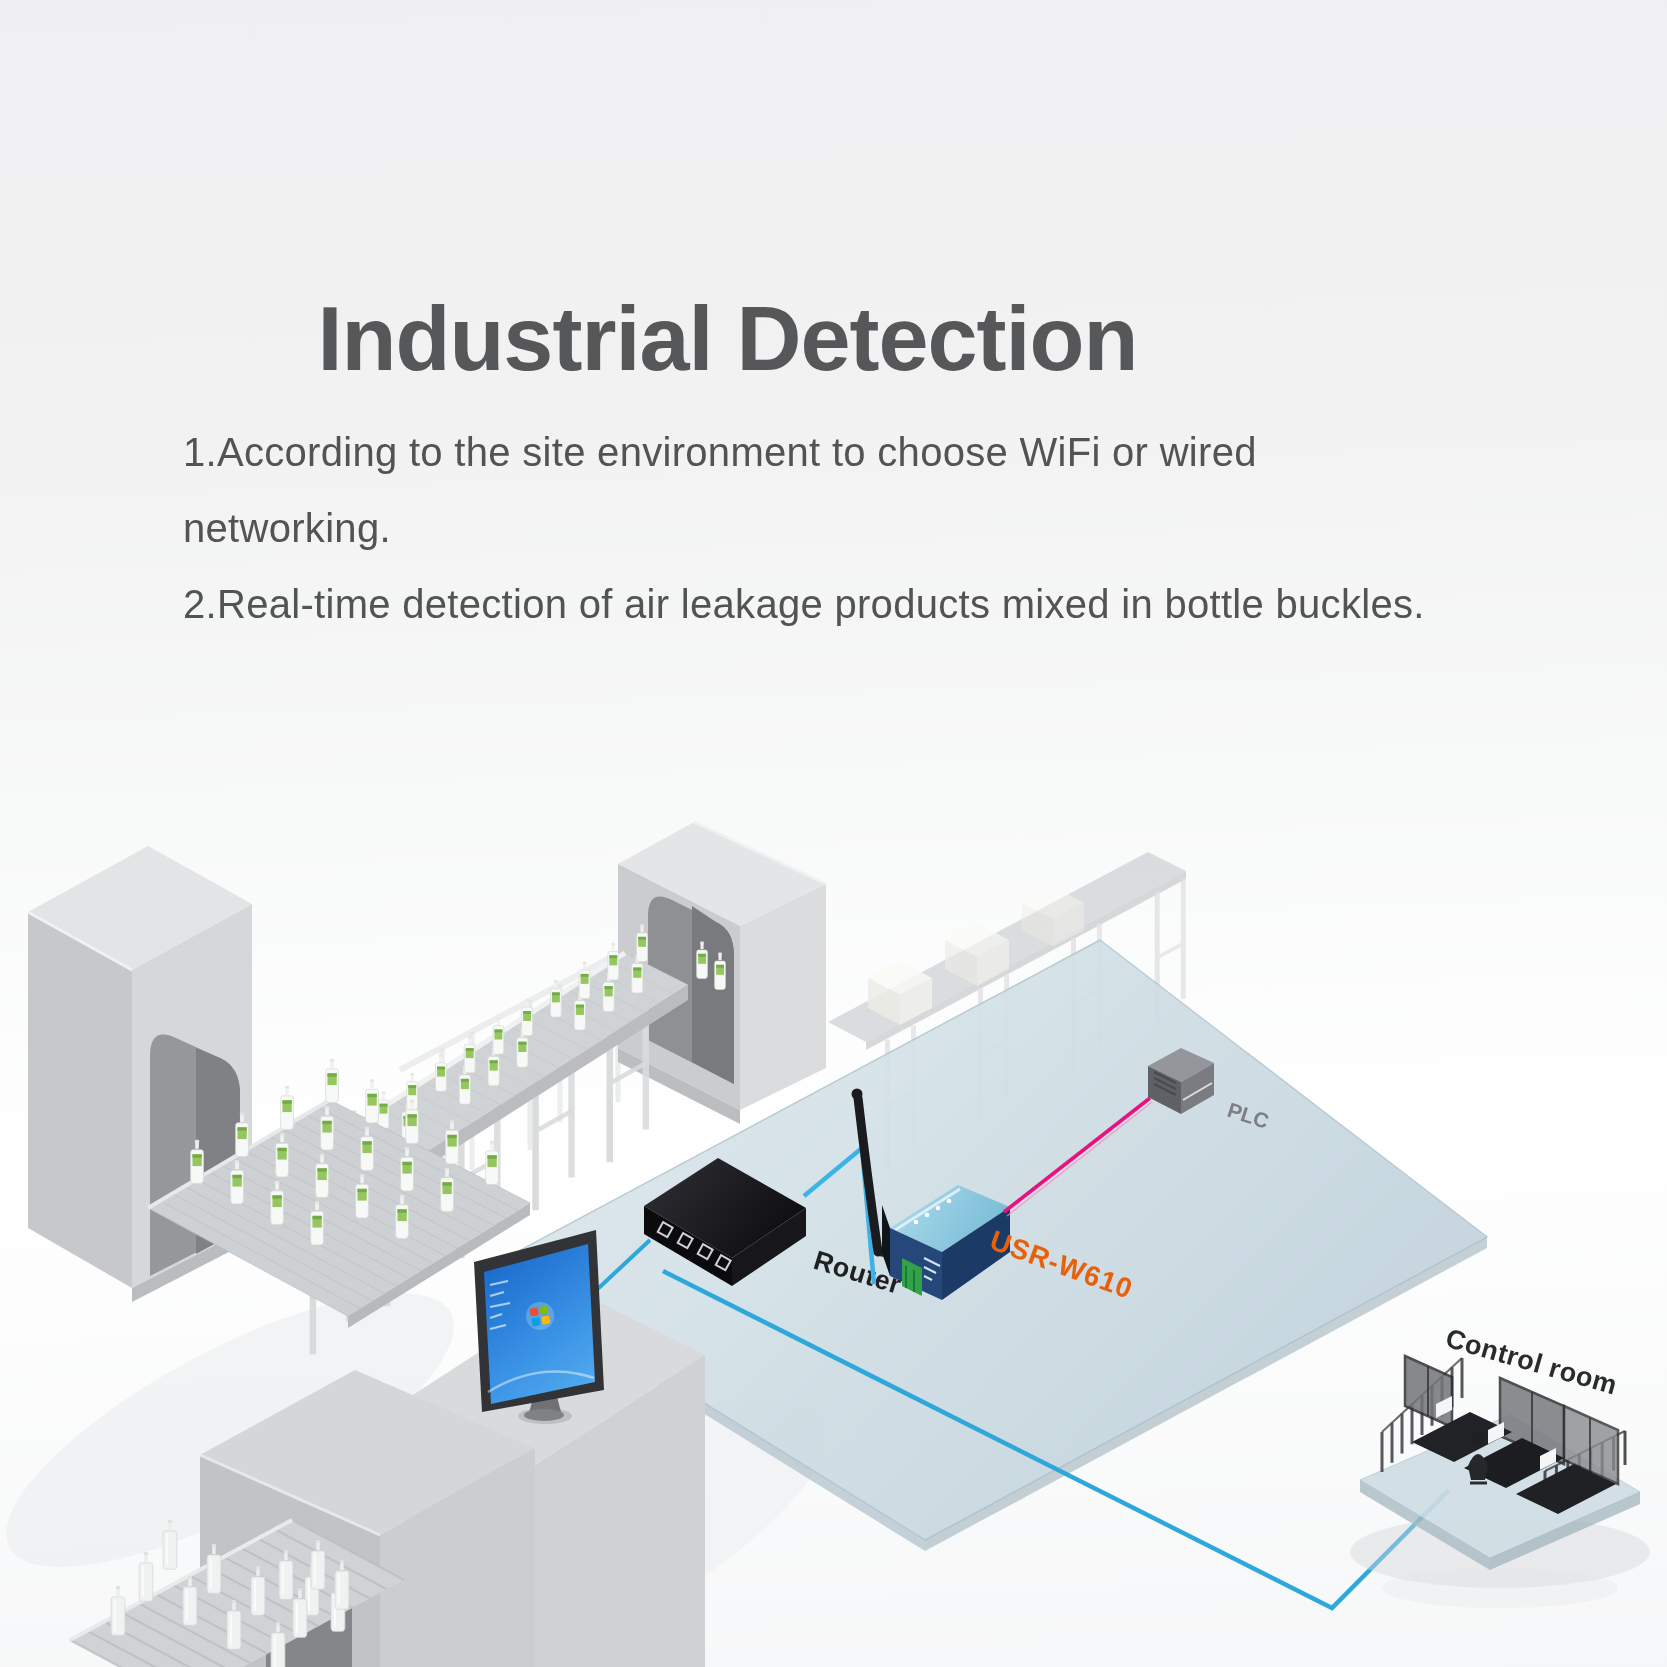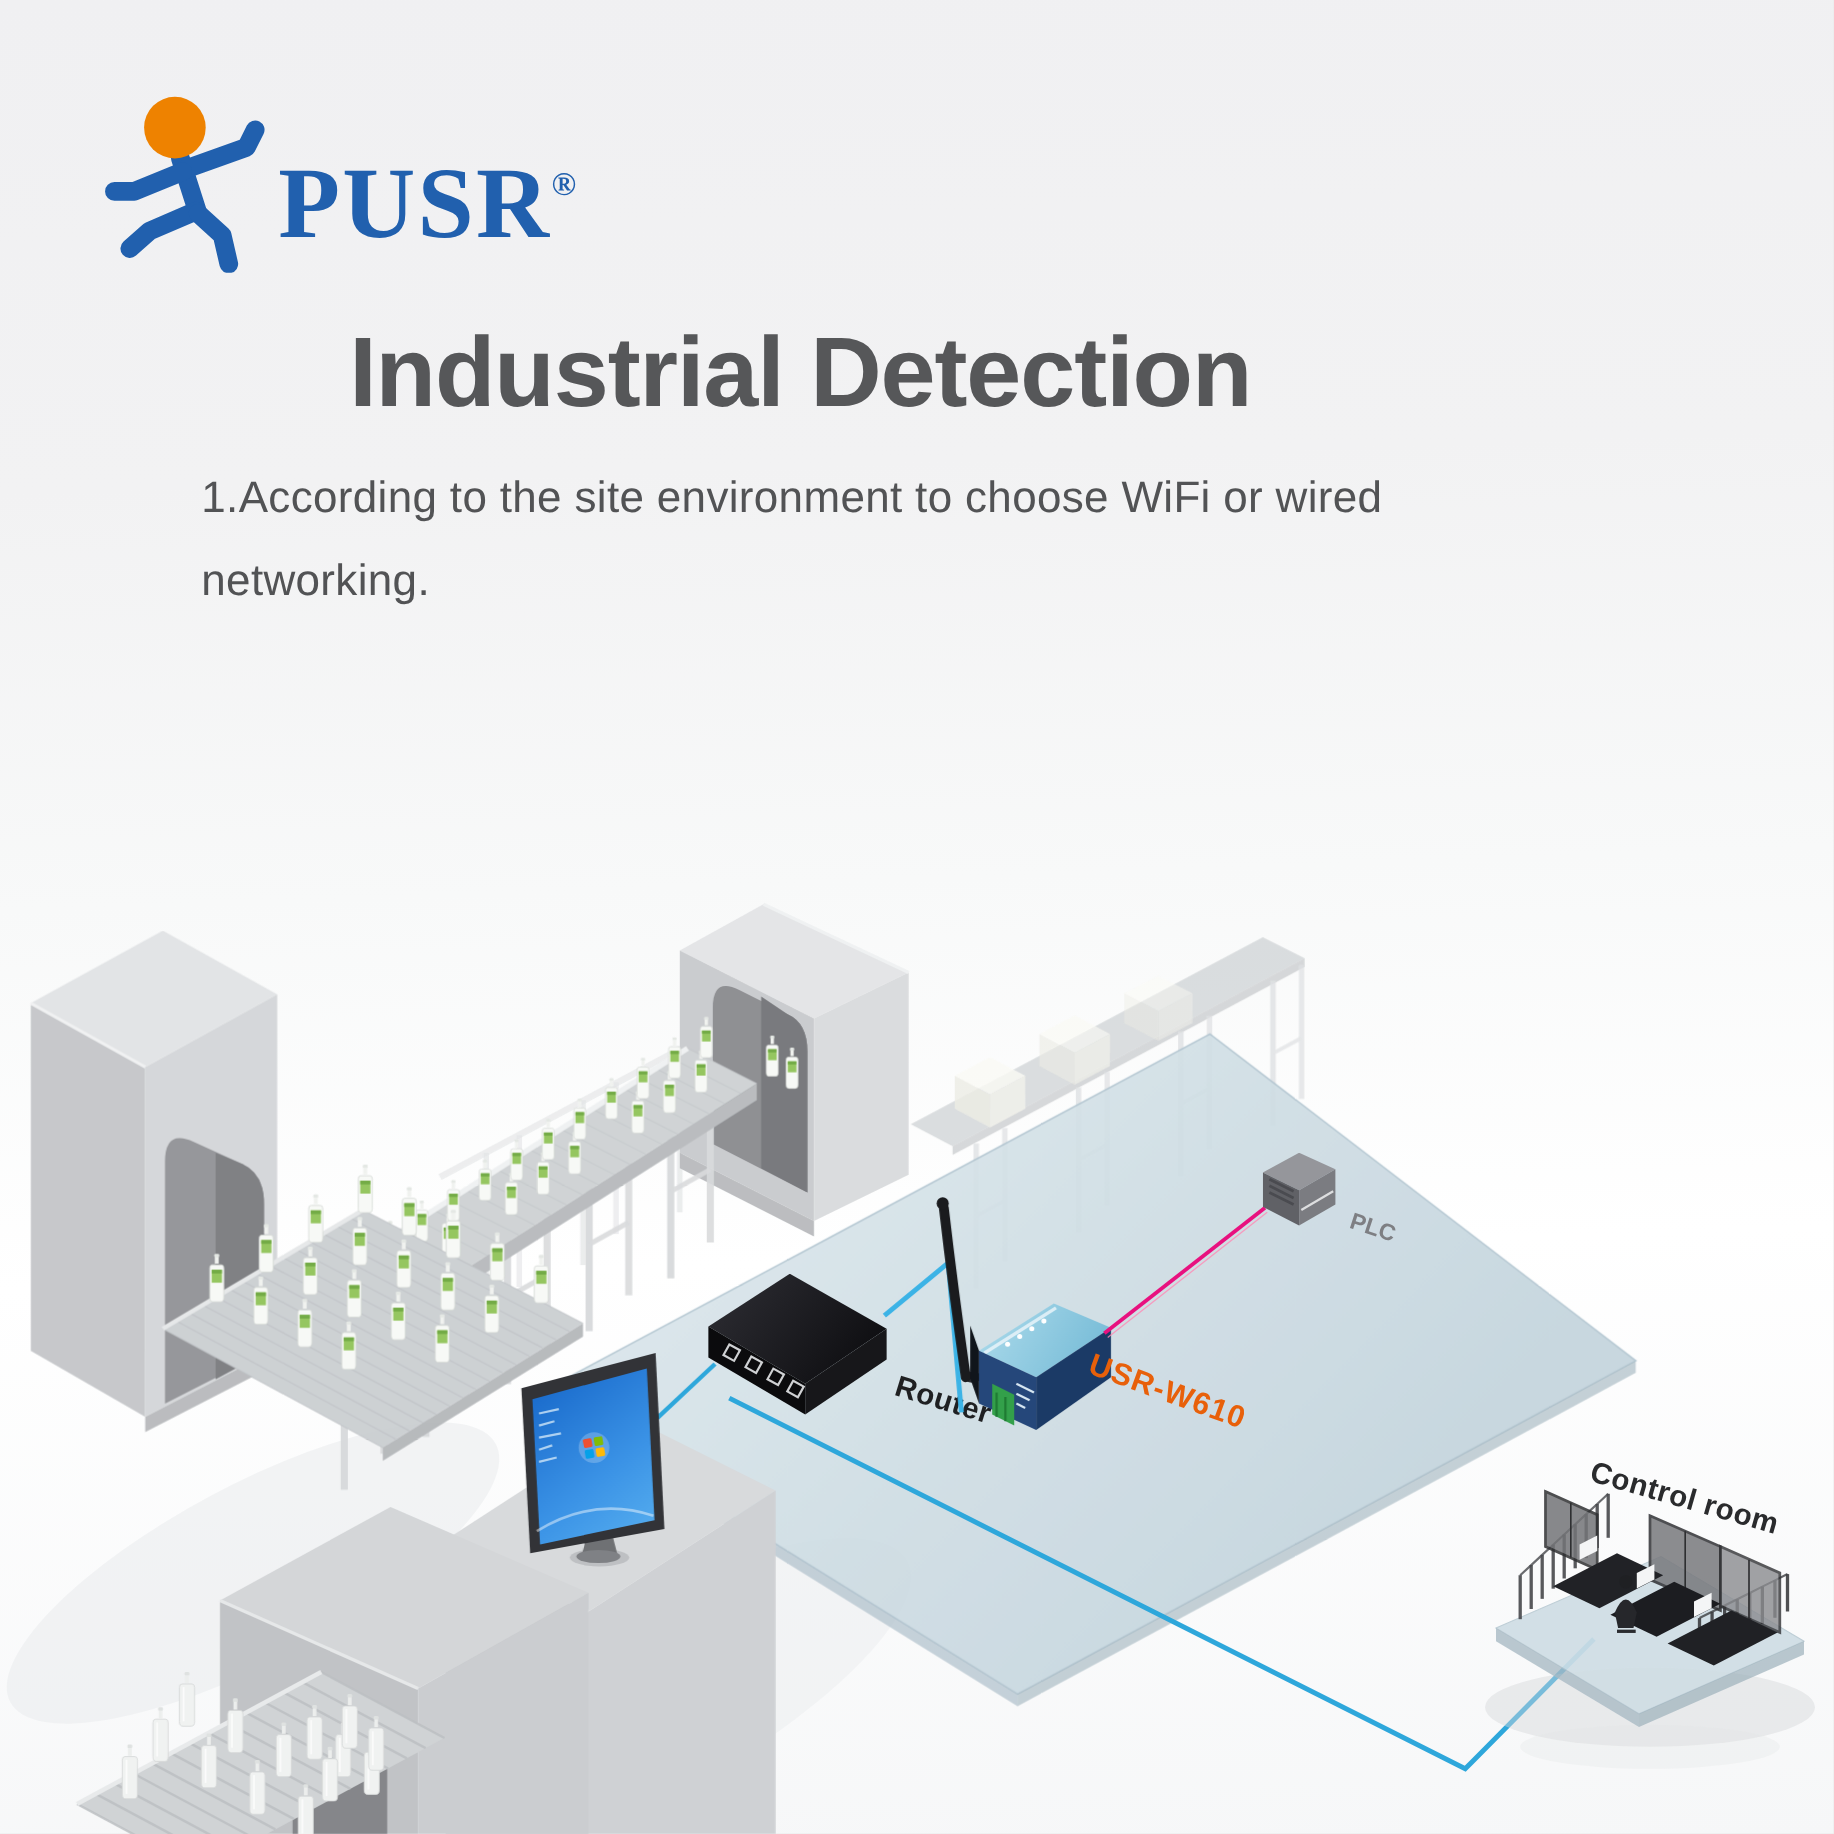--- a/index.html
+++ b/index.html
@@ -23,37 +23,25 @@
   .features{position:absolute;left:183px;top:414px;width:1280px;}
   .features p{margin:0;font-size:40px;line-height:76px;color:#525355;letter-spacing:.3px;}
   .scene{position:absolute;left:0;top:0;width:1667px;height:1667px;display:block;}
   .lbl{font-family:"Liberation Sans",sans-serif;}
 </style>
 </head>
 <body>
 
 <div class="page">
 
-  <div class="logo">
-    <svg class="logo-person" width="170" height="170" viewBox="0 0 170 170">
-      <g fill="none" stroke="#2160ae" stroke-width="17" stroke-linecap="round" stroke-linejoin="round">
-        <path d="M74,66 L90,116"></path>
-        <path d="M78,76 L134,56 L142,40"></path>
-        <path d="M76,78 L32,96 L14,96"></path>
-        <path d="M88,114 L46,132 L28,148"></path>
-        <path d="M90,116 L112,136 L118,162"></path>
-      </g>
-      <circle cx="69" cy="38" r="28" fill="#ee8200"></circle>
-    </svg>
-    <div class="wordmark"><span>PUSR</span><sup>®</sup></div>
-  </div>
 
   <h1 class="title">Industrial Detection</h1>
   <section class="features">
     <p>1.According to the site environment to choose WiFi or wired networking.</p>
+    <p>2.Real-time detection of air leakage products mixed in bottle buckles.</p>
   </section>
 
   <svg id="scene" class="scene" viewBox="0 0 1667 1667">
     <defs>
       <linearGradient id="panG" gradientUnits="userSpaceOnUse" x1="620" y1="1000" x2="1150" y2="1520">
         <stop offset="0" stop-color="#dbe7ec"></stop>
           <stop offset="1" stop-color="#c2d3dc"></stop>
       </linearGradient>
       <linearGradient id="scrG" gradientUnits="userSpaceOnUse" x1="480" y1="1250" x2="600" y2="1400">
         <stop offset="0" stop-color="#1565c8"></stop>

